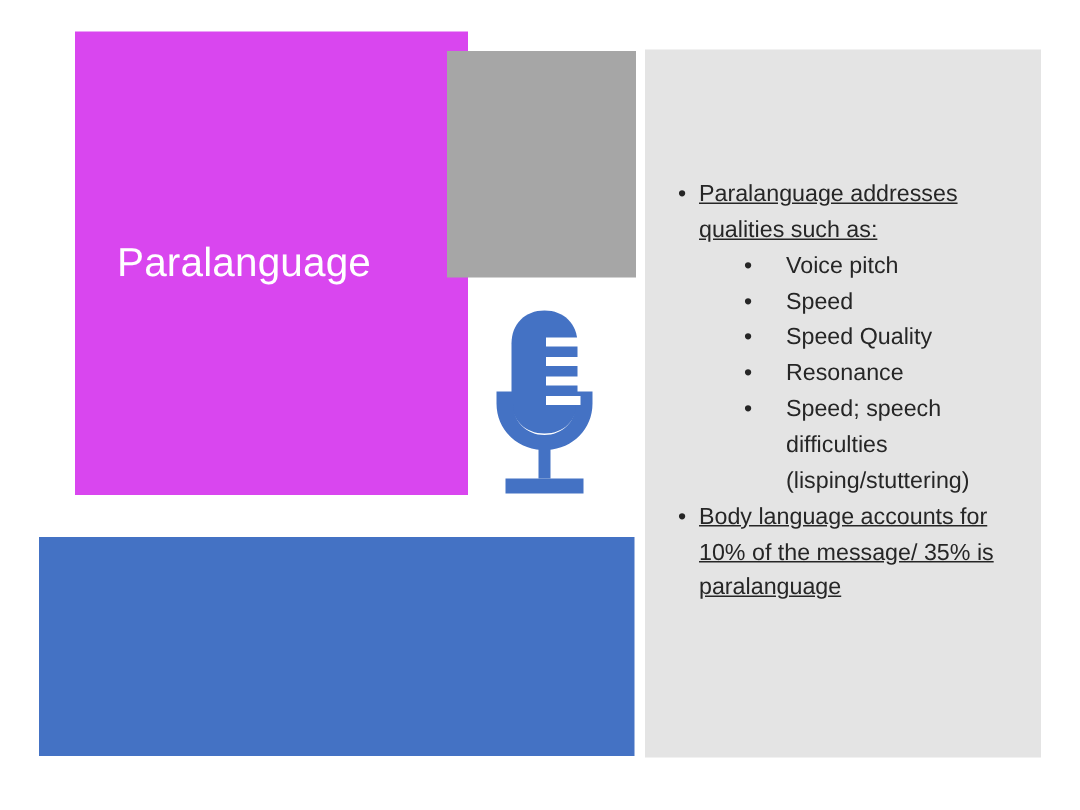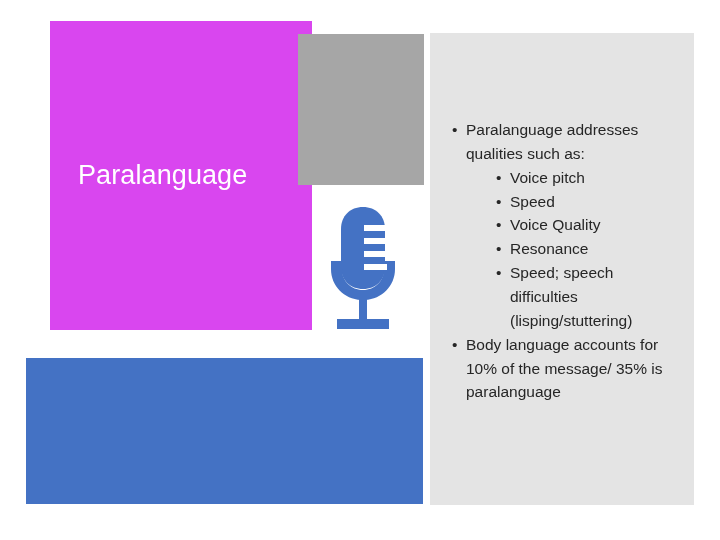--- a/index.html
+++ b/index.html
@@ -105,20 +105,21 @@
     margin: 0;
     padding: 0;
   }
   ul.lvl1 > li {
     position: relative;
     padding-left: 14px;
     margin: 0 0 0 0;
   }
   ul.lvl1 > li > .btext {
     display: block;
+    text-decoration: underline;
   }
   ul.lvl1 > li > .bullet-mark {
     position: absolute;
     left: 0;
     top: 0;
     font-size: 15.5px;
     line-height: 1.54;
   }
 
   ul.lvl2 {
@@ -132,20 +133,21 @@
   }
   ul.lvl2 > li > .bullet-mark {
     position: absolute;
     left: 0;
     top: 0;
     font-size: 15.5px;
     line-height: 1.54;
   }
   ul.lvl2 > li > .btext {
     display: block;
+    margin-left: 14px;
   }
 </style>
 </head>
 <body>
 
 <div class="slide">
 
   <div class="title-block">
     <div class="title-text">Paralanguage</div>
   </div>
@@ -187,21 +189,21 @@
           <li>
             <span class="bullet-mark">•</span>
             <span class="btext">Voice pitch</span>
           </li>
           <li>
             <span class="bullet-mark">•</span>
             <span class="btext">Speed</span>
           </li>
           <li>
             <span class="bullet-mark">•</span>
-            <span class="btext">Voice Quality</span>
+            <span class="btext">Speed Quality</span>
           </li>
           <li>
             <span class="bullet-mark">•</span>
             <span class="btext">Resonance</span>
           </li>
           <li>
             <span class="bullet-mark">•</span>
             <span class="btext">Speed; speech difficulties (lisping/stuttering)</span>
           </li>
         </ul>

